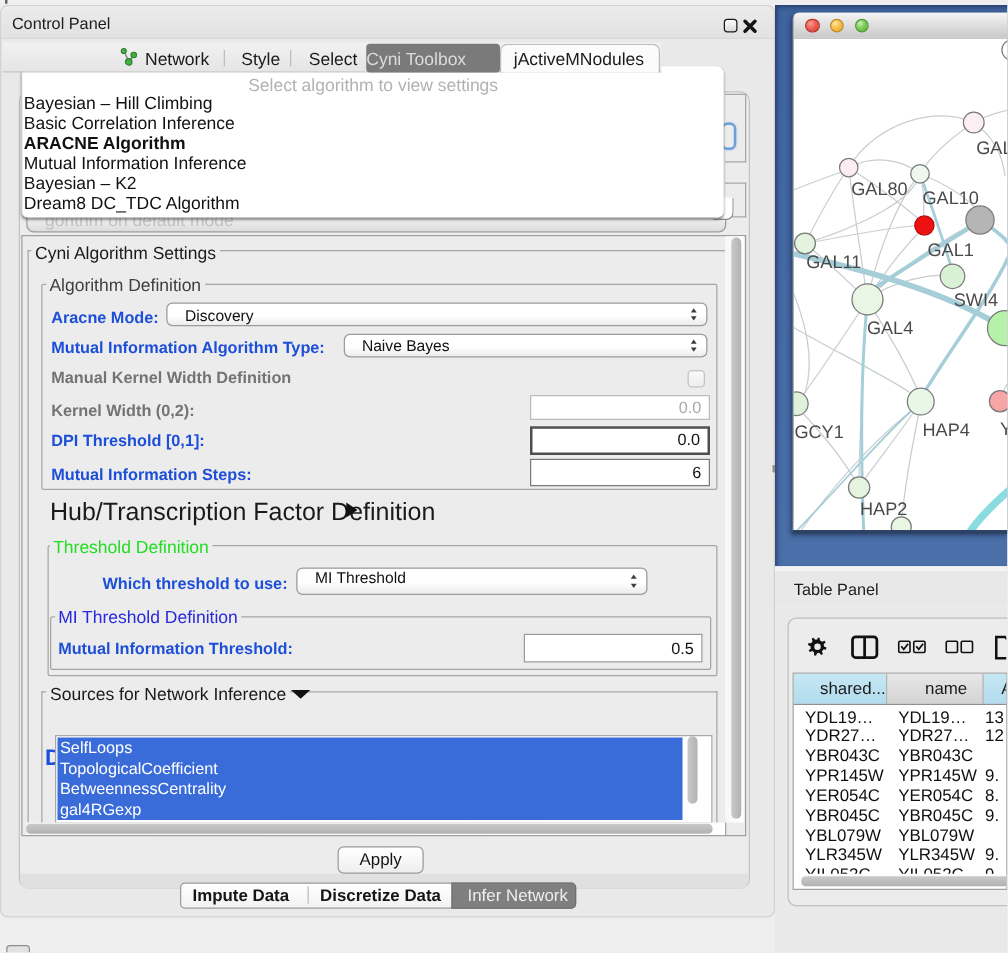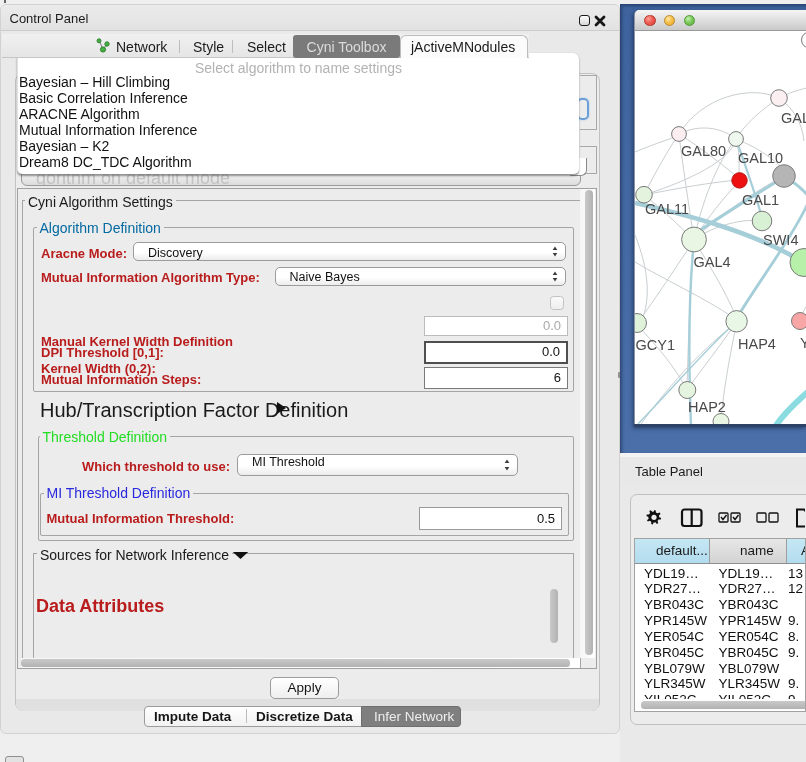--- a/index.html
+++ b/index.html
@@ -1,43 +1,43 @@
 <!DOCTYPE html>
 <html><head>
 <meta charset="utf-8">
 <style>
 * { margin:0; padding:0; box-sizing:border-box; }
 html,body { width:806px; height:762px; }
 body { font-family:"Liberation Sans", sans-serif; background:#efefef; }
 #page { position:relative; width:806px; height:762px; overflow:hidden; background:#efefef; }
 .abs { position:absolute; }
-.bold { font-weight:normal; }
+.bold { font-weight:bold; }
 
 #frame { left:0px; top:4px; width:620px; height:730px; background:#e9e9e9; border:1px solid #d2d2d2; border-radius:6px; }
 #titlebar { left:1px; top:5px; width:618px; height:26px; background:linear-gradient(#ebebeb,#e2e2e2); border-bottom:1px solid #cccccc; border-radius:5px 5px 0 0; }
 #titlebar .t { position:absolute; left:8.5px; top:6px; font-size:13px; color:#1c1c1c; }
 #float-ico { left:578.5px; top:14.5px; width:11px; height:11px; border:1.6px solid #1a1a1a; border-radius:3px; background:linear-gradient(#fdfdfd,#d8d8d8); }
 
 #innerpanel { left:15px; top:73px; width:585px; height:638px; background:#ececec; border:1px solid #c2c2c2; border-radius:8px; }
 #innerpanel-bot { left:16px; top:698.5px; width:583px; height:12px; background:#e0e0e0; border-radius:0 0 7px 7px; }
 
 .tabsep { width:1px; background:#bdbdbd; top:40px; height:13px; z-index:11; }
 .tabtxt { top:38.5px; font-size:14px; color:#1b1b1b; z-index:11; }
 #jtab { left:400px; top:35px; width:128px; height:23px; background:#fbfbfb; border:1px solid #bcbcbc; border-bottom:none; border-radius:6px 6px 0 0; z-index:10; }
 #cyni-tab { left:293px; top:35px; width:107px; height:23px; background:#7a7a7a; border-radius:3px; z-index:11; }
-#cyni-tab span { position:absolute; left:0; right:0; top:4px; text-align:center; font-size:14px; color:#dcdcdc; }
+#cyni-tab span { position:absolute; left:0; right:0; top:4px; font-size:14px; color:#dcdcdc; }
 #tabline { left:2px; top:57px; width:527px; height:1px; background:#c6c6c6; z-index:10; }
 
 #viewport { left:17px; top:188px; width:580px; height:481px; background:#ececec; border:1px solid #a0a0a0; }
 
 .group { border:1px solid #a5a5a5; border-radius:2px; }
 .gtitle { position:absolute; background:#ececec; padding:0 3px; font-size:14px; white-space:nowrap; }
 
-.lbl { font-size:13px; font-weight:bold; color:#b91c1c; white-space:nowrap; }
-.lbl.dis { color:#b91c1c;margin-top:40px; }
+.lbl { font-size:13px; font-weight:bold; color:#1d4ed8; white-space:nowrap; }
+.lbl.dis { color:#737373; }
 .combo { background:linear-gradient(#ffffff,#ffffff 55%,#ececec); border:1px solid #9b9b9b; border-radius:5px; }
 .combo .ct { position:absolute; left:14px; top:2.5px; font-size:12.5px; color:#111; }
 .combo .arr { position:absolute; right:6px; top:0; width:8px; height:100%; }
 .field { background:#ffffff; text-align:right; font-size:13px; color:#111; padding-right:6px; }
 
 #dropdown { left:17px; top:52.5px; width:562px; height:121.5px; background:#ffffff; border-left:1px solid #e0e0e0; border-radius:0 6px 5px 5px; box-shadow:0 1.5px 2px rgba(90,90,90,0.65); }
 #dropdown .hint { position:absolute; left:0; right:0; top:7.5px; text-align:center; font-size:14px; color:#b2b2b2; }
 #dropdown .it { position:absolute; left:1px; font-size:14px; color:#111; white-space:nowrap; }
 
 #attlist { left:44px; top:588px; width:526px; height:71px; background:#ffffff; border:1px solid #a9a9a9; overflow:hidden; }
@@ -98,39 +98,39 @@
   <div class="abs tabsep" style="left:179px"></div>
   <div class="abs tabtxt" style="left:193px">Style</div>
   <div class="abs tabsep" style="left:232px"></div>
   <div class="abs tabtxt" style="left:247px">Select</div>
   <div class="abs" id="cyni-tab">
       <span>Cyni Toolbox</span>
     </div>
   <div class="abs tabtxt" style="left:411px">jActiveMNodules</div>
 
   <div class="abs" style="left:21px;top:167px;width:560px;height:19px;border:1px solid #9a9a9a;border-radius:6px;background:linear-gradient(#fefefe,#dcdcdc);overflow:hidden">
-      <span style="position:absolute;left:14px;top:0px;font-size:18px;color:#c2c2c2">gorithm on default mode</span>
+      <span style="position:absolute;left:14px;top:0px;font-size:14px;color:#c2c2c2">gorithm on default mode</span>
     </div>
 
   <div class="abs" style="left:580px;top:75px;width:16.5px;height:55px;border:1px solid #a8a8a8;border-left:none;background:#ececec"></div>
   <div class="abs" style="left:577px;top:98px;width:12px;height:22px;border:2px solid #6b9fd8;border-radius:5px;box-shadow:0 0 2px #9cc1e4"></div>
   <div class="abs" style="left:580px;top:146px;width:16.5px;height:28px;border:1px solid #a8a8a8;border-left:none;background:#ececec"></div>
   <div class="abs" style="left:570px;top:158px;width:17px;height:18px;background:#fff;border:1.5px solid #8a8a8a;border-radius:0 0 6px 0;border-top:none;border-left:none"></div>
 
   <div class="abs" id="viewport"></div>
   <div class="abs sb-track" style="left:580px;top:189px;width:15px;height:469px"></div>
   <div class="abs sb-thumb" style="left:584.5px;top:190px;width:8px;height:465px"></div>
   <div class="abs sb-track" style="left:21px;top:658px;width:559px;height:10px"></div>
   <div class="abs sb-thumb-h" style="left:21px;top:659px;width:549px;height:7.5px"></div>
 
   <div class="abs" style="left:22px;top:200px;width:558.5px;height:468px;border:1px solid #a5a5a5;border-bottom:none"></div>
   <div class="abs gtitle" style="left:25px;top:194px;color:#1a1a1a">Cyni Algorithm Settings</div>
 
   <div class="abs group" style="left:32.5px;top:227px;width:541px;height:165px"></div>
-  <div class="abs gtitle" style="left:36.5px;top:220px;color:#0369a1">Algorithm Definition</div>
+  <div class="abs gtitle" style="left:36.5px;top:220px;color:#404040">Algorithm Definition</div>
 
   <div class="abs lbl" style="left:41px;top:246px">Aracne Mode:</div>
   <div class="abs combo" style="left:133px;top:242px;width:433px;height:19px">
       <span class="ct">Discovery</span>
     <svg class="arr" viewBox="0 0 8 19">
         <path d="M4 4 L6.6 7.8 L1.4 7.8 Z M4 15 L6.6 11.2 L1.4 11.2 Z" fill="#3c3c3c"></path>
       </svg>
     </div>
 
   <div class="abs lbl" style="left:41px;top:269.5px">Mutual Information Algorithm Type:</div>
@@ -174,33 +174,41 @@
   <div class="abs lbl" style="left:46.5px;top:511px">Mutual Information Threshold:</div>
   <div class="abs field" style="left:419px;top:507px;width:143px;height:23px;border:1px solid #9a9a9a;line-height:21px">0.5</div>
 
   <div class="abs" style="left:32.5px;top:553px;width:541px;height:115px;border:1px solid #a5a5a5;border-bottom:none"></div>
   <div class="abs gtitle" style="left:37px;top:547px;color:#1a1a1a">Sources for Network Inference</div>
   <svg class="abs" style="left:231.5px;top:550.5px" width="17" height="8.5" viewBox="0 0 17 8.5">
       <path d="M0.8 1 L16.2 1 L8.5 8 Z" fill="#111"></path>
     </svg>
   <div class="abs lbl" style="left:36px;top:596px;font-size:18px">Data Attributes</div>
 
+  <div class="abs" id="attlist">
+    <div id="attsel">
+      <div>SelfLoops</div>
+      <div>TopologicalCoefficient</div>
+      <div>BetweennessCentrality</div>
+      <div>gal4RGexp</div>
+    </div>
+  </div>
   <div class="abs sb-thumb" style="left:550px;top:589px;width:8px;height:54px"></div>
 
   <div class="abs btn" style="left:270px;top:677px;width:69px;height:21.5px;line-height:19.5px">Apply</div>
 
   <div class="abs" id="btabs"></div>
   <div class="abs" style="left:245.5px;top:709px;width:1px;height:14px;background:#bdbdbd"></div>
   <div class="abs btabtxt" style="left:154px">Impute Data</div>
   <div class="abs btabtxt" style="left:256px">Discretize Data</div>
   <div class="abs" id="btab-dark"></div>
   <div class="abs btabtxt" style="left:374px;color:#eeeeee;font-weight:normal">Infer Network</div>
 
   <div class="abs" id="dropdown">
-    <div class="hint">Select algorithm to name settings</div>
+    <div class="hint">Select algorithm to view settings</div>
     <div class="it" style="top:21px">Bayesian – Hill Climbing</div>
     <div class="it" style="top:37px">Basic Correlation Inference</div>
     <div class="it bold" style="top:53px">ARACNE Algorithm</div>
     <div class="it" style="top:69px">Mutual Information Inference</div>
     <div class="it" style="top:85px">Bayesian – K2</div>
     <div class="it" style="top:101px">Dream8 DC_TDC Algorithm</div>
   </div>
 
   <div class="abs" style="left:5px;top:756px;width:19px;height:10px;background:#e2e2e2;border:1px solid #8f8f8f;border-radius:3px 3px 0 0"></div>
 
@@ -312,21 +320,21 @@
       <path d="M76 9 l2 2.5 l3.5 -4.5" stroke-width="1.4"></path>
       <path d="M88 9 l2 2.5 l3.5 -4.5" stroke-width="1.4"></path>
       <rect x="112" y="5" width="9" height="9" rx="1"></rect>
       <rect x="124" y="5" width="9" height="9" rx="1"></rect>
       <path d="M152 1.5 h7 l4 4 v13 h-11 z" stroke-width="2"></path>
     </g>
   </svg>
 
   <div class="abs" id="ttable">
     <div class="th" style="left:0;width:75px;background:linear-gradient(#c5e7f4,#b2dcee)">
-        <span style="position:absolute;left:21px;top:4px">default...</span>
+        <span style="position:absolute;left:21px;top:4px">shared...</span>
       </div>
     <div class="th" style="left:75px;width:77px;background:linear-gradient(#e7e7e7,#d3d3d3)">
         <span style="position:absolute;left:30px;top:4px">name</span>
       </div>
     <div class="th" style="left:152px;width:20px;background:linear-gradient(#c5e7f4,#b2dcee);border-right:none">
         <span style="position:absolute;left:14px;top:4px">A</span>
       </div>
     <div class="abs" style="left:0;top:24px;width:172px;height:1px;background:#8f8f8f"></div>
     <div class="abs tr" style="left:9px;top:26.5px;line-height:15.85px">YDL19…<br>YDR27…<br>YBR043C<br>YPR145W<br>YER054C<br>YBR045C<br>YBL079W<br>YLR345W<br>YIL052C</div>
     <div class="abs tr" style="left:83.5px;top:26.5px;line-height:15.85px">YDL19…<br>YDR27…<br>YBR043C<br>YPR145W<br>YER054C<br>YBR045C<br>YBL079W<br>YLR345W<br>YIL052C</div>

